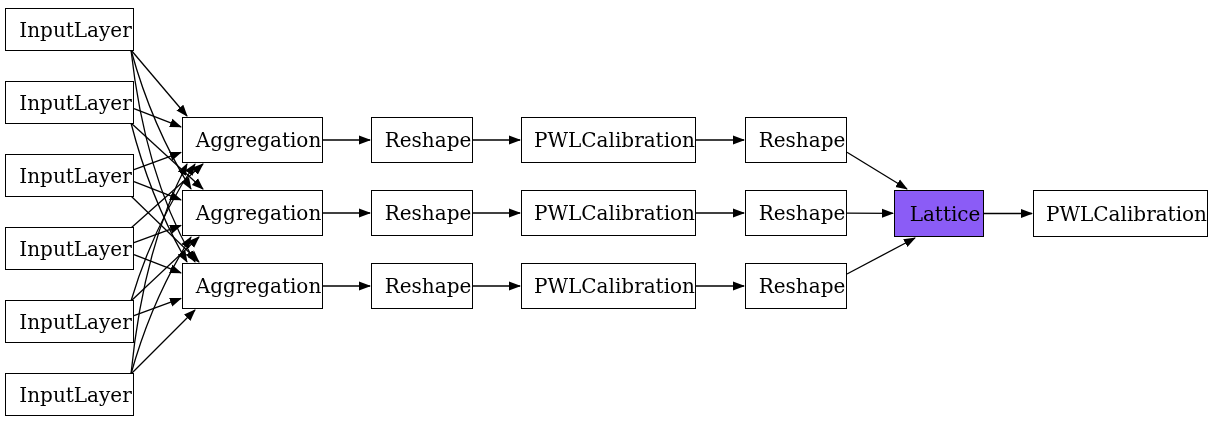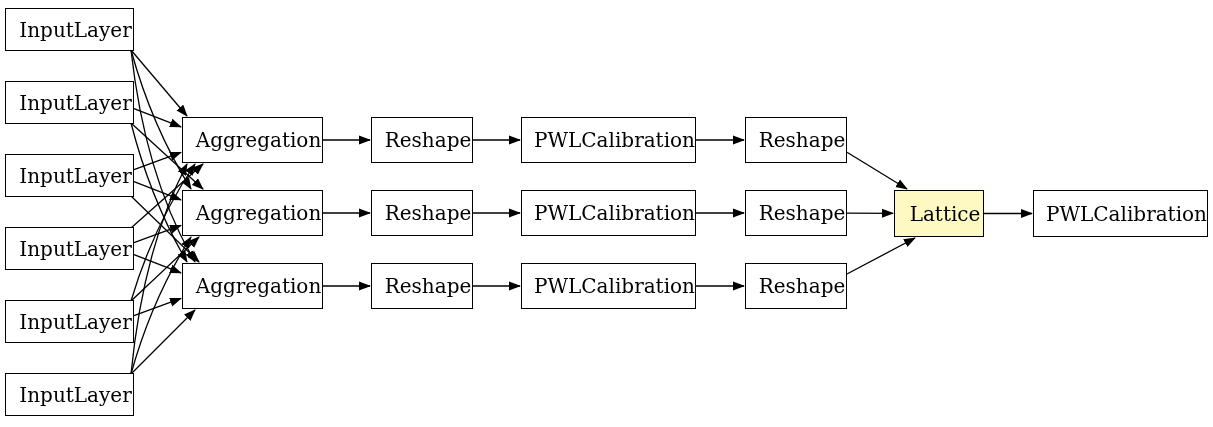--- a/index.html
+++ b/index.html
@@ -88,16 +88,16 @@
   <div class="node" style="left: 182px; top: 263px; width: 141px; height: 46px; border-color: rgb(0, 0, 0); background: rgb(255, 255, 255); color: rgb(0, 0, 0);">Aggregation</div>
   <div class="node" style="left: 371px; top: 117px; width: 102px; height: 46px; border-color: rgb(0, 0, 0); background: rgb(255, 255, 255); color: rgb(0, 0, 0);">Reshape</div>
   <div class="node" style="left: 371px; top: 190px; width: 102px; height: 46px; border-color: rgb(0, 0, 0); background: rgb(255, 255, 255); color: rgb(0, 0, 0);">Reshape</div>
   <div class="node" style="left: 371px; top: 263px; width: 102px; height: 46px; border-color: rgb(0, 0, 0); background: rgb(255, 255, 255); color: rgb(0, 0, 0);">Reshape</div>
   <div class="node" style="left: 521px; top: 117px; width: 175px; height: 46px; border-color: rgb(0, 0, 0); background: rgb(255, 255, 255); color: rgb(0, 0, 0);">PWLCalibration</div>
   <div class="node" style="left: 521px; top: 190px; width: 175px; height: 46px; border-color: rgb(0, 0, 0); background: rgb(255, 255, 255); color: rgb(0, 0, 0);">PWLCalibration</div>
   <div class="node" style="left: 521px; top: 263px; width: 175px; height: 46px; border-color: rgb(0, 0, 0); background: rgb(255, 255, 255); color: rgb(0, 0, 0);">PWLCalibration</div>
   <div class="node" style="left: 745px; top: 117px; width: 102px; height: 46px; border-color: rgb(0, 0, 0); background: rgb(255, 255, 255); color: rgb(0, 0, 0);">Reshape</div>
   <div class="node" style="left: 745px; top: 190px; width: 102px; height: 46px; border-color: rgb(0, 0, 0); background: rgb(255, 255, 255); color: rgb(0, 0, 0);">Reshape</div>
   <div class="node" style="left: 745px; top: 263px; width: 102px; height: 46px; border-color: rgb(0, 0, 0); background: rgb(255, 255, 255); color: rgb(0, 0, 0);">Reshape</div>
-  <div class="node" style="left: 894px; top: 190px; width: 90px; height: 47px; border-color: rgb(0, 0, 0); background: #fef9c3; color: rgb(0, 0, 0);">Lattice</div>
+  <div class="node" style="left: 894px; top: 190px; width: 90px; height: 47px; border-color: rgb(0, 0, 0); background: #8b5cf6; color: rgb(0, 0, 0);">Lattice</div>
   <div class="node" style="left: 1033px; top: 190px; width: 175px; height: 47px; border-color: rgb(0, 0, 0); background: rgb(255, 255, 255); color: rgb(0, 0, 0);">PWLCalibration</div>
 
 </div>
 
 </body></html>

